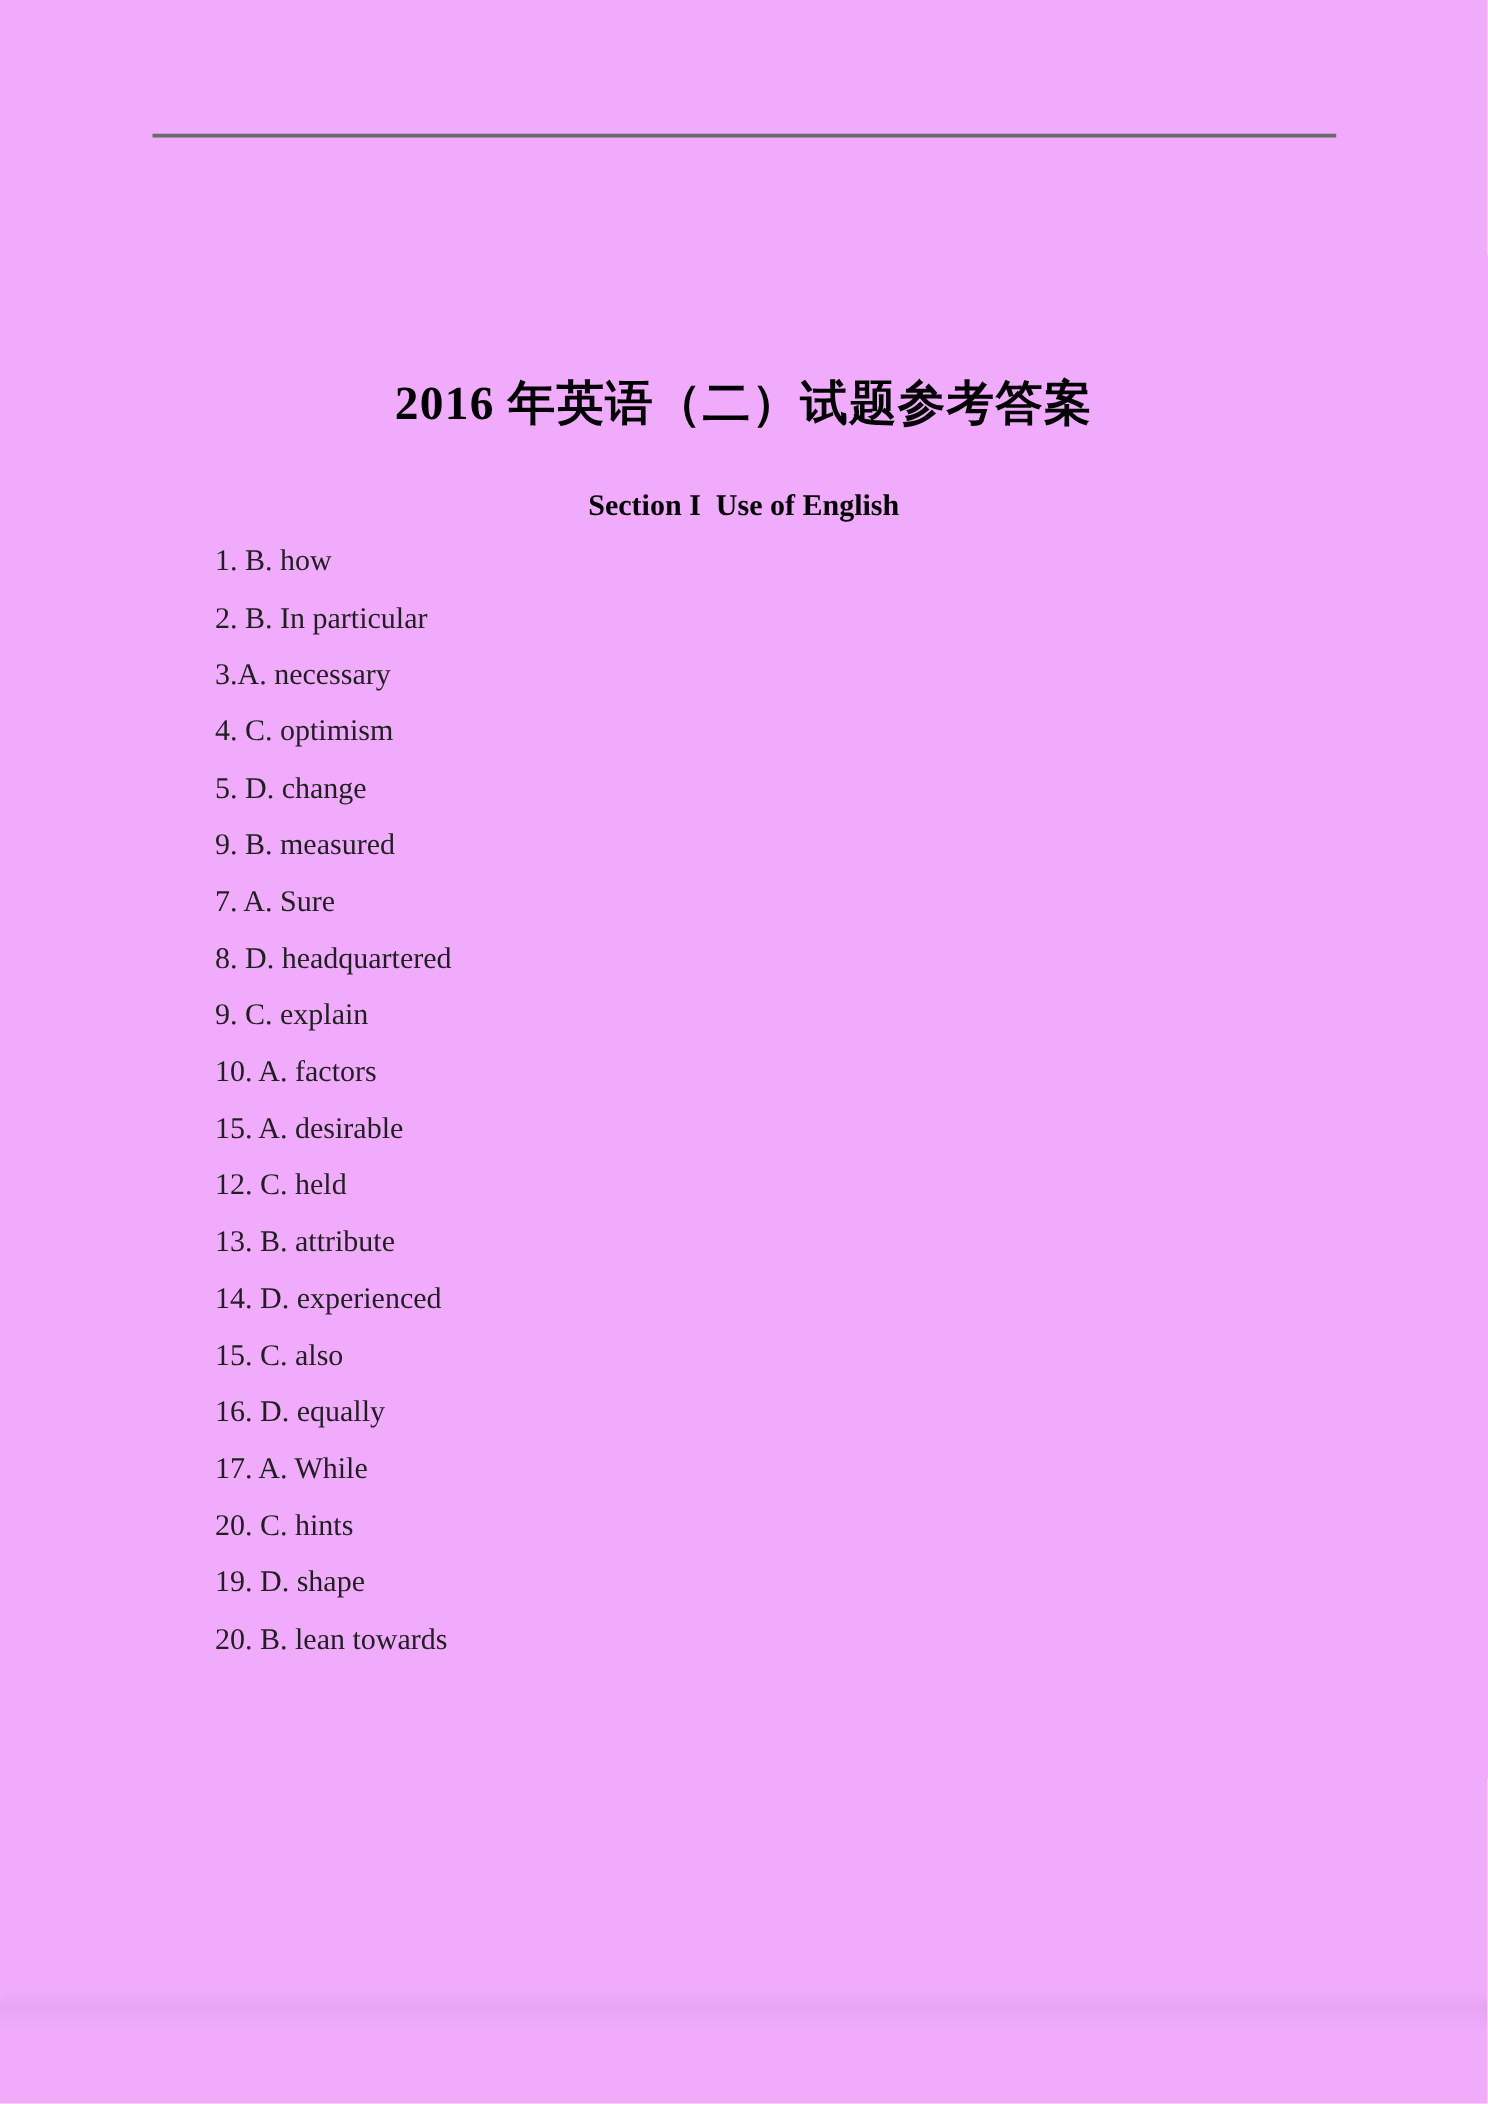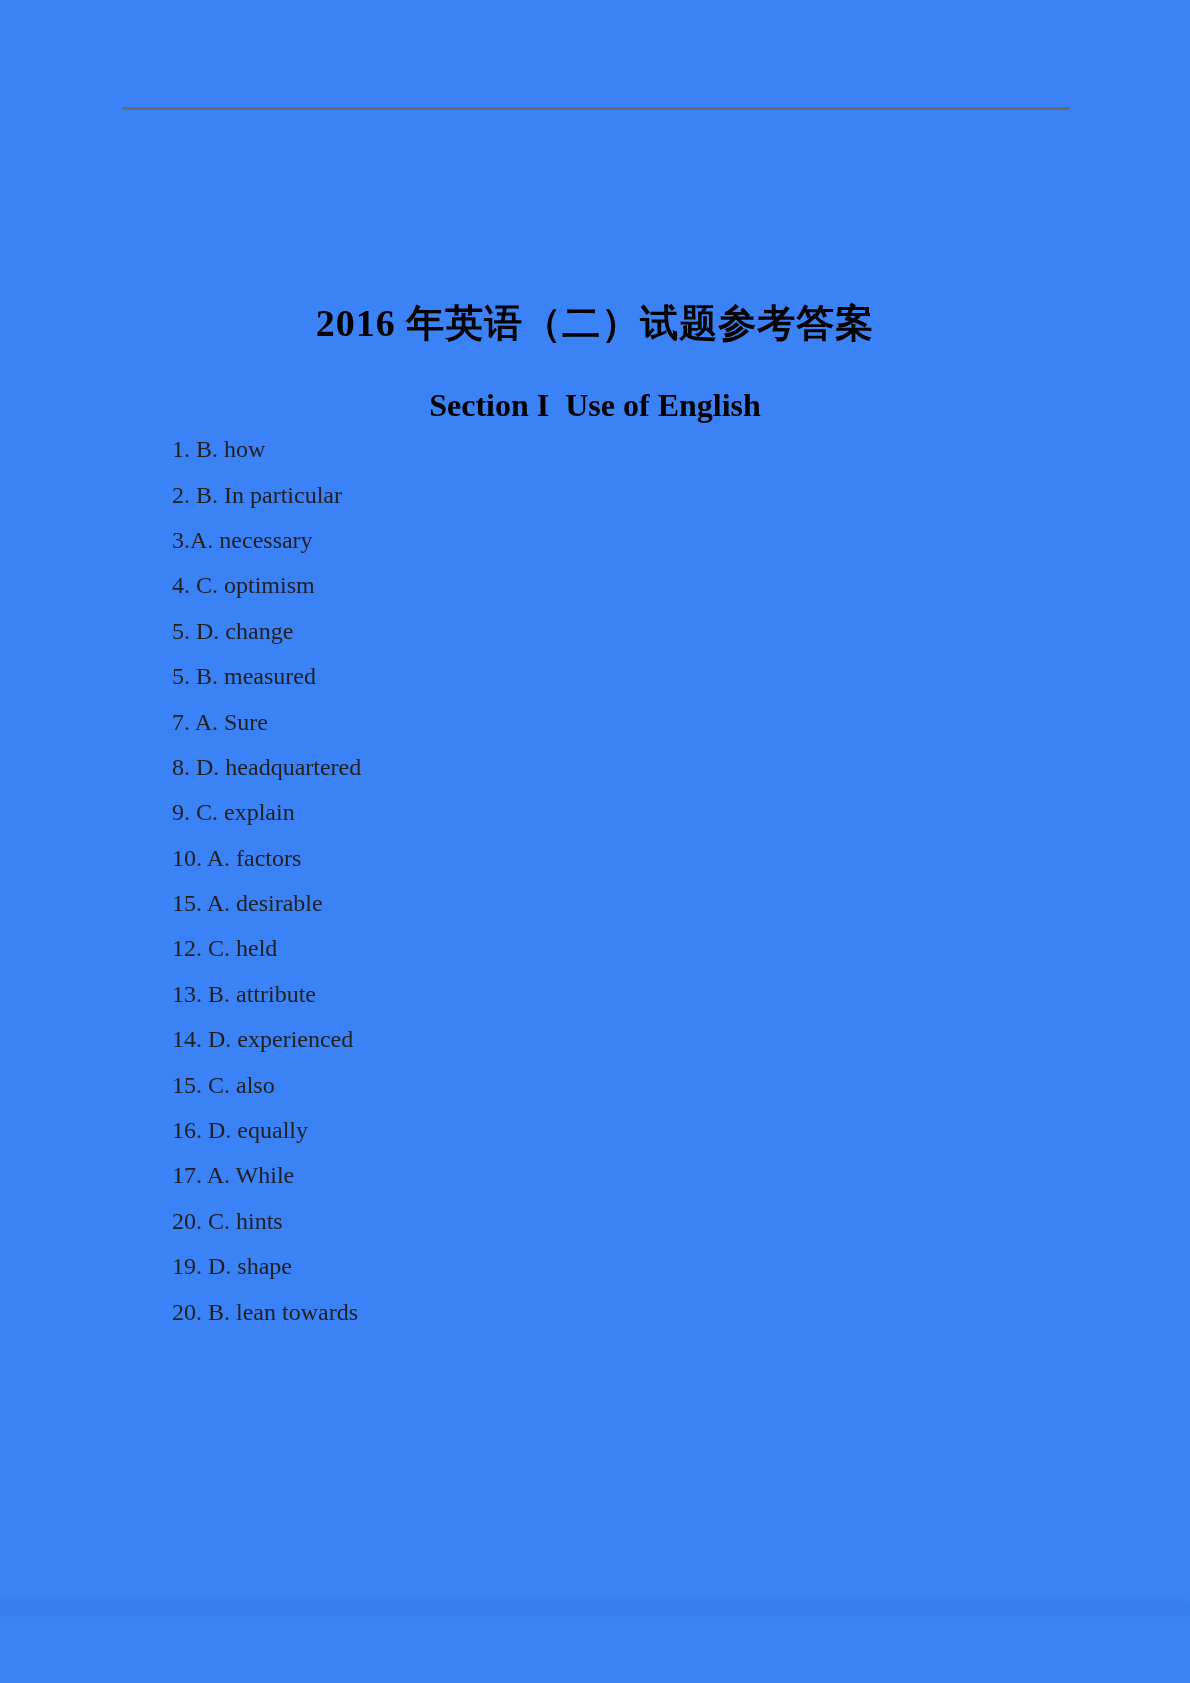--- a/index.html
+++ b/index.html
@@ -4,21 +4,21 @@
 <style>
   html, body {
     margin: 0;
     padding: 0;
     background: #ffffff;
   }
   .page {
     position: relative;
     width: 1190px;
     height: 1683px;
-    background: #3b82f6;
+    background: #f0abfc;
     overflow: hidden;
     font-family: "Liberation Serif", "DejaVu Serif", serif;
     color: #222222;
   }
   .header-rule {
     position: absolute;
     left: 122px;
     top: 107px;
     width: 947px;
     height: 3px;
@@ -37,21 +37,21 @@
     letter-spacing: 1px;
     white-space: pre;
   }
   .section-heading {
     position: absolute;
     left: 0;
     top: 390px;
     width: 1190px;
     line-height: 30px;
     text-align: center;
-    font-size: 32px;
+    font-size: 24px;
     font-weight: bold;
     color: #000000;
     white-space: pre;
   }
   .answers-list {
     position: absolute;
     left: 172px;
     top: 427px;
     width: 700px;
   }
@@ -87,21 +87,21 @@
   <div class="doc-title">2016 年英语（二）试题参考答案</div>
 
   <div class="section-heading">Section I  Use of English</div>
 
   <div class="answers-list">
     <div class="answer-line">1. B. how</div>
     <div class="answer-line">2. B. In particular</div>
     <div class="answer-line">3.A. necessary</div>
     <div class="answer-line">4. C. optimism</div>
     <div class="answer-line">5. D. change</div>
-    <div class="answer-line">5. B. measured</div>
+    <div class="answer-line">9. B. measured</div>
     <div class="answer-line">7. A. Sure</div>
     <div class="answer-line">8. D. headquartered</div>
     <div class="answer-line">9. C. explain</div>
     <div class="answer-line">10. A. factors</div>
     <div class="answer-line">15. A. desirable</div>
     <div class="answer-line">12. C. held</div>
     <div class="answer-line">13. B. attribute</div>
     <div class="answer-line">14. D. experienced</div>
     <div class="answer-line">15. C. also</div>
     <div class="answer-line">16. D. equally</div>

